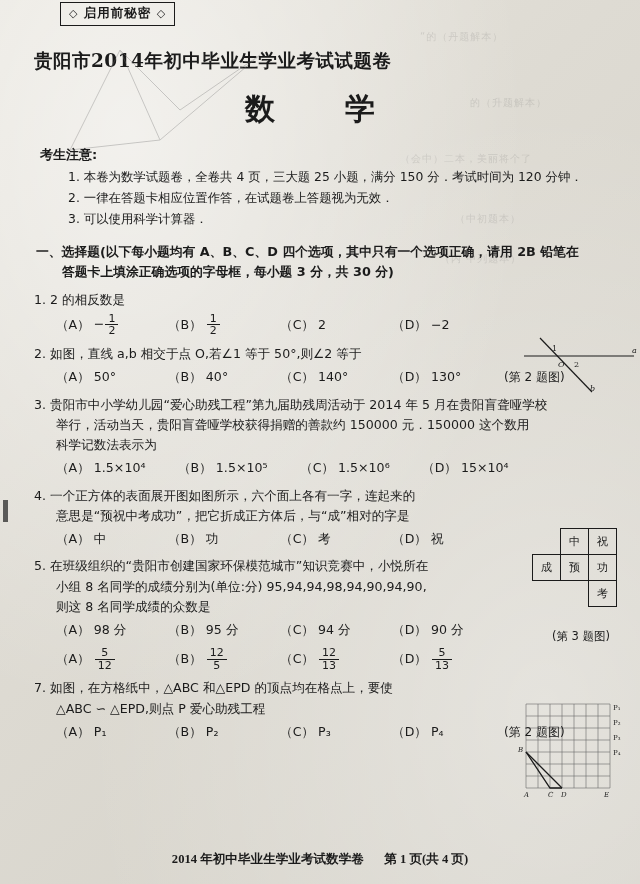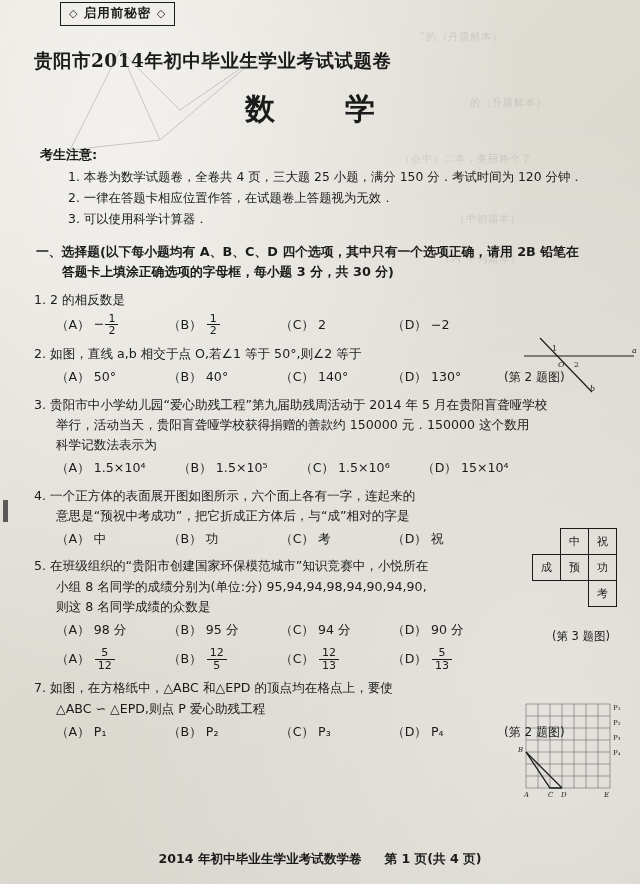--- a/index.html
+++ b/index.html
@@ -184,20 +184,21 @@
     height: 110px;
   }
   .footer {
     position: absolute;
     left: 0;
     right: 0;
     bottom: 16px;
     text-align: center;
     font-size: 12.6px;
     font-weight: bold;
+    font-family: Liberation Serif, serif;
   }
   .footer .sep { display: inline-block; width: 14px; }
 </style>
 </head>
 <body>
 
 <div id="page">
 
   
   <div class="ghost" style="left:420px; top:30px;">“的（丹题解本）</div>

